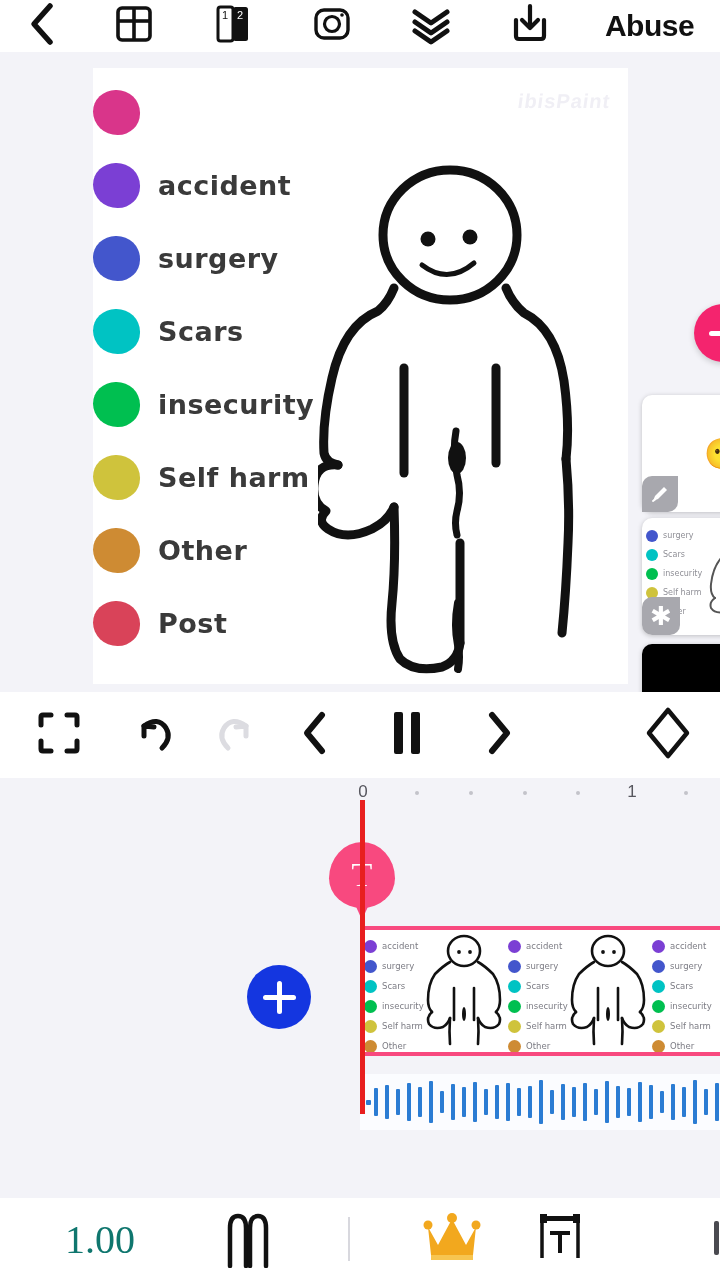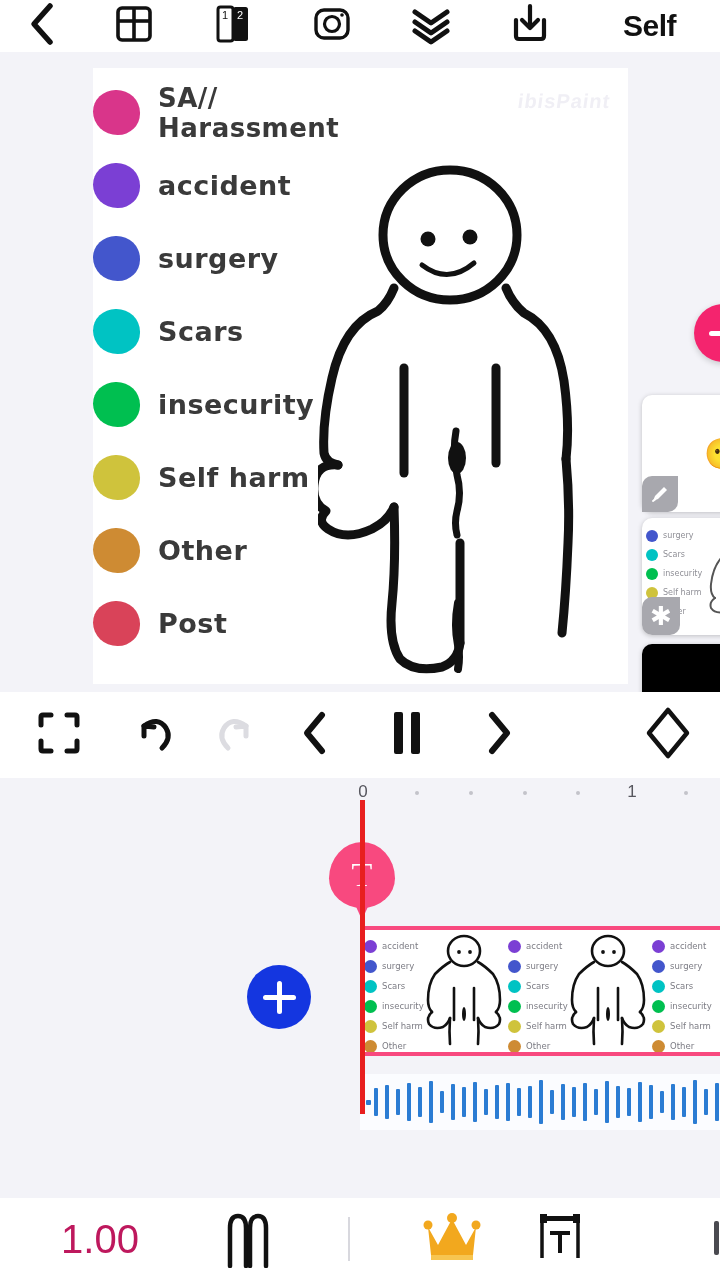--- a/index.html
+++ b/index.html
@@ -171,22 +171,22 @@
   }
   .abar{ width:4px; background:#2b7cd3; border-radius:1px; margin-right:7px; flex:0 0 auto;}
   .adot{ position:absolute; left:6px; top:26px; width:5px; height:5px;
          background:#2b7cd3; border-radius:1px; }
 
   
   .bottombar{
     position:absolute; left:0; top:1198px; width:720px; height:82px;
     background:#ffffff; display:flex; align-items:center;
   }
-  .bb-speed{ width:200px; text-align:center; font-size:40px; color:#be185d;
-             font-family:Liberation Sans, sans-serif; font-weight:400; }
+  .bb-speed{ width:200px; text-align:center; font-size:40px; color:#0f766e;
+             font-family:Liberation Serif, serif; font-weight:400; }
   .bb-item{ display:flex; align-items:center; justify-content:center; }
   .bb-divider{ width:2px; height:44px; background:#d8d8de; margin:0 54px 0 52px; }
 </style>
 </head>
 <body>
 
 <div class="topbar">
 
   <div class="tb-item tb-back">
     <span>
@@ -241,33 +241,32 @@
     <span>
       <svg width="48" height="48" viewBox="0 0 48 48">
         <path d="M10 20 L10 36 Q10 39 13 39 L35 39 Q38 39 38 36 L38 20" fill="none" stroke="#111" stroke-width="4.2" stroke-linecap="round"></path>
         <line x1="24" y1="6" x2="24" y2="27" stroke="#111" stroke-width="4.2" stroke-linecap="round"></line>
         <path d="M16 20 L24 28 L32 20" fill="none" stroke="#111" stroke-width="4.2" stroke-linecap="round" stroke-linejoin="round"></path>
       </svg>
     </span>
   </div>
 
   <div class="tb-post">
-    <span class="post-label">Self</span>
+    <span class="post-label">Abuse</span>
   </div>
 </div>
 
 <div class="stage">
   <div class="artboard">
 
     <div class="watermark">ibisPaint</div>
 
     <div class="legend">
       <div class="legend-row r1">
         <span class="legend-dot" style="background:#d9358a"></span>
-        <span class="legend-label">SA// Harassment</span>
       </div>
       <div class="legend-row">
         <span class="legend-dot" style="background:#7b3fd4"></span>
         <span class="legend-label">accident</span>
       </div>
       <div class="legend-row">
         <span class="legend-dot" style="background:#4356cc"></span>
         <span class="legend-label">surgery</span>
       </div>
       <div class="legend-row">

